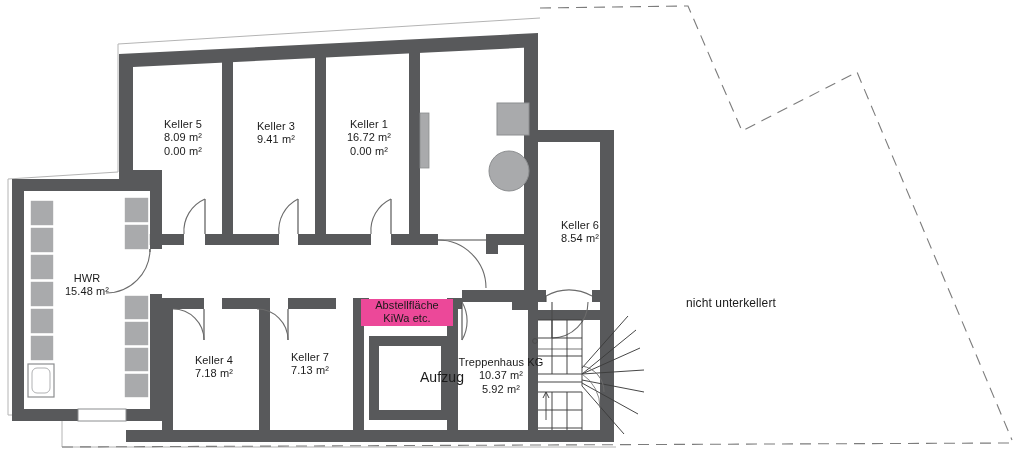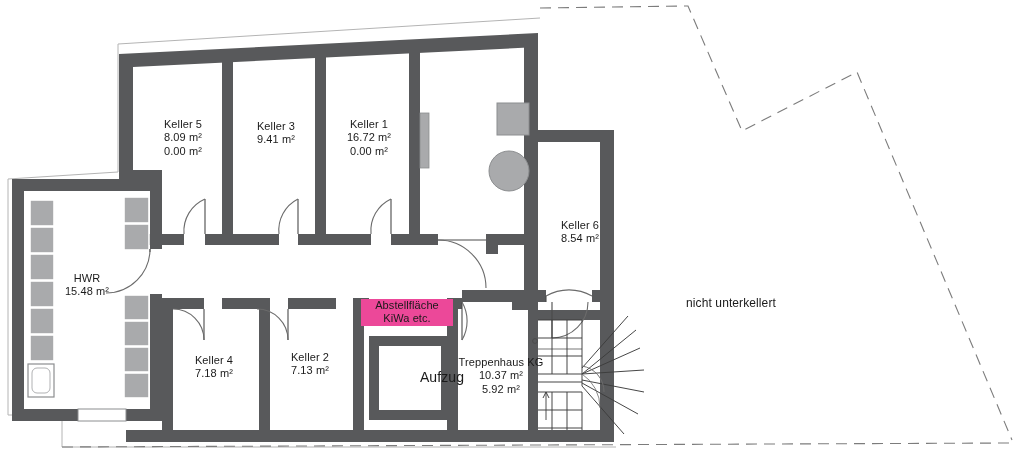--- a/index.html
+++ b/index.html
@@ -278,21 +278,21 @@
     <span class="ln">15.48 m²</span>
   </div>
 
 
   <div class="lbl s11" style="left:164px; top:354px; width:100px;">
     <span class="ln">Keller 4</span>
     <span class="ln">7.18 m²</span>
   </div>
 
   <div class="lbl s11" style="left:260px; top:351px; width:100px;">
-    <span class="ln">Keller 2</span>
+    <span class="ln">Keller 7</span>
     <span class="ln">7.13 m²</span>
   </div>
 
   <div class="lbl s11" style="left:436px; top:356px; width:130px;">
     <span class="ln">Treppenhaus KG</span>
     <span class="ln">10.37 m²</span>
     <span class="ln">5.92 m²</span>
   </div>
 
   <div class="lbl s11" style="left:361px; top:299px; width:92px; background:#ec4899;">

